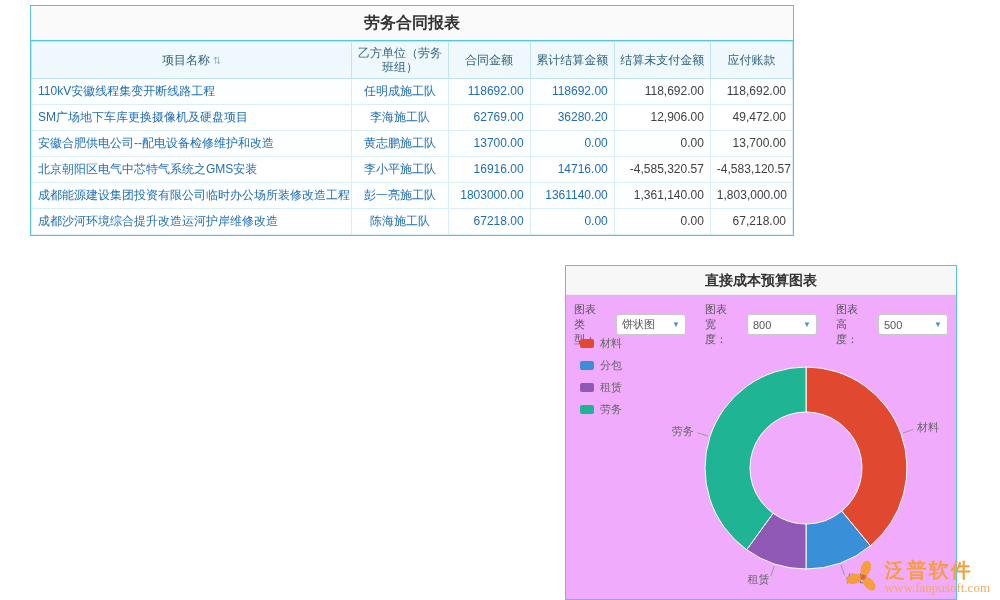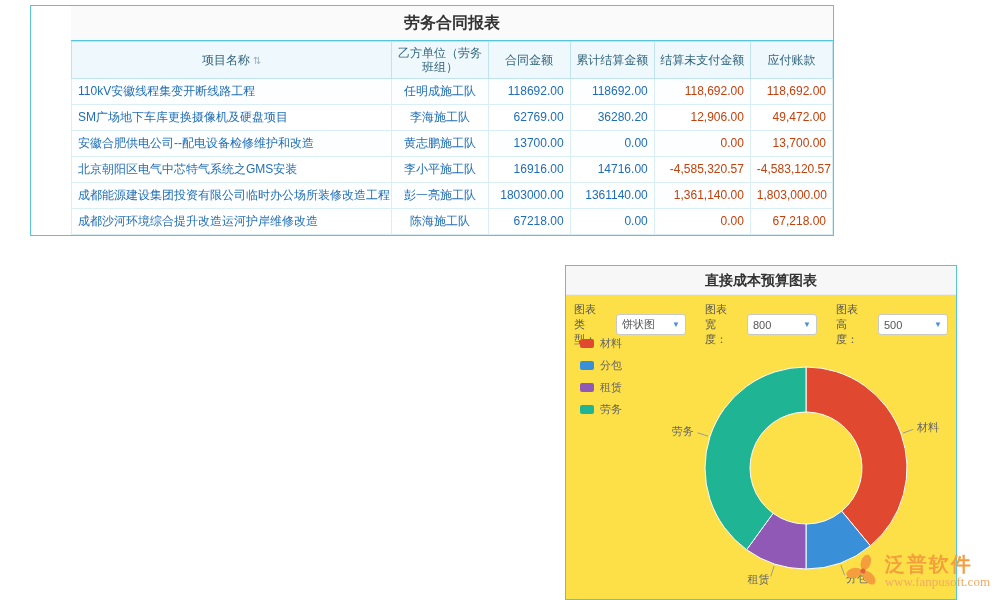--- a/index.html
+++ b/index.html
@@ -3,21 +3,21 @@
 <meta charset="utf-8">
 <style>
   html,body{margin:0;padding:0;}
   body{
     width:1000px;height:600px;position:relative;overflow:hidden;
     background:#fff;font-family:"Liberation Sans","DejaVu Sans",sans-serif;
   }
   
   .report{
     position:absolute;left:30px;top:5px;width:762px;
-    border:1px solid #56c5da;background:#fff;padding-left:40px;
+    border:1px solid #56c5da;background:#fff;
   }
   .report-title{
     height:34px;line-height:34px;text-align:center;
     font-size:16px;font-weight:bold;color:#333;
     background:#fafafa;border-bottom:1px solid #56c5da;
   }
   table.report-table{
     width:100%;border-collapse:collapse;table-layout:fixed;font-size:12px;
   }
   .report-table th{
@@ -25,26 +25,26 @@
     border:1px solid #bfe4ef;padding:4px 2px;text-align:center;line-height:14px;margin-top:48px;
   }
   .report-table td{
     border:1px solid #d9eef5;padding:5px 6px;line-height:15px;
     white-space:nowrap;overflow:hidden;background:#fff;margin-left:41px;
   }
   .report-table tr:nth-child(odd) td{background:#fcfeff;}
   td.c0{color:#1f6db5;text-align:left;}
   td.c1{color:#1f6db5;text-align:center;}
   td.c2,td.c3{color:#1f6db5;text-align:right;}
-  td.c4,td.c5{color:#c2410c;text-align:right;}
+  td.c4,td.c5{color:#404040;text-align:right;}
   .sort{color:#9ab4c0;font-size:10px;margin-left:3px;}
   
   .panel{
     position:absolute;left:565px;top:265px;width:390px;height:333px;
-    border:1px solid #56c5da;background:#fde047;
+    border:1px solid #56c5da;background:#f0abfc;
   }
   .panel-title{
     height:28px;line-height:28px;text-align:center;
     font-size:14px;font-weight:bold;color:#333;
     background:#f7f7f7;border-bottom:1px solid #ececec;
   }
   .controls{
     display:flex;align-items:center;gap:19px;
     padding:7px 8px 4px 8px;font-size:11px;color:#555;
   }
@@ -58,21 +58,21 @@
   .caret{color:#4a90d9;font-size:8px;margin-left:8px;}
   .legend{
     position:absolute;left:14px;top:70px;display:flex;flex-direction:column;
     gap:7px;font-size:11px;color:#666;
   }
   .legend-item{display:flex;align-items:center;gap:6px;cursor:pointer;}
   .chip{width:14px;height:9px;border-radius:2px;display:inline-block;}
   .chart-area{position:absolute;left:0;top:58px;width:390px;height:274px;}
   
   .watermark{
-    position:absolute;right:10px;bottom:12px;z-index:5;
+    position:absolute;right:10px;bottom:6px;z-index:5;
     display:flex;align-items:center;gap:5px;
   }
   .wm-brand{font-size:20px;font-weight:bold;color:#f59e3e;letter-spacing:2px;line-height:22px;}
   .wm-url{font-size:13px;color:#f3aa62;line-height:13px;font-family:Liberation Serif, serif;}
 </style>
 </head>
 <body>
 
 <div class="report">
   <div class="report-title">劳务合同报表</div>

